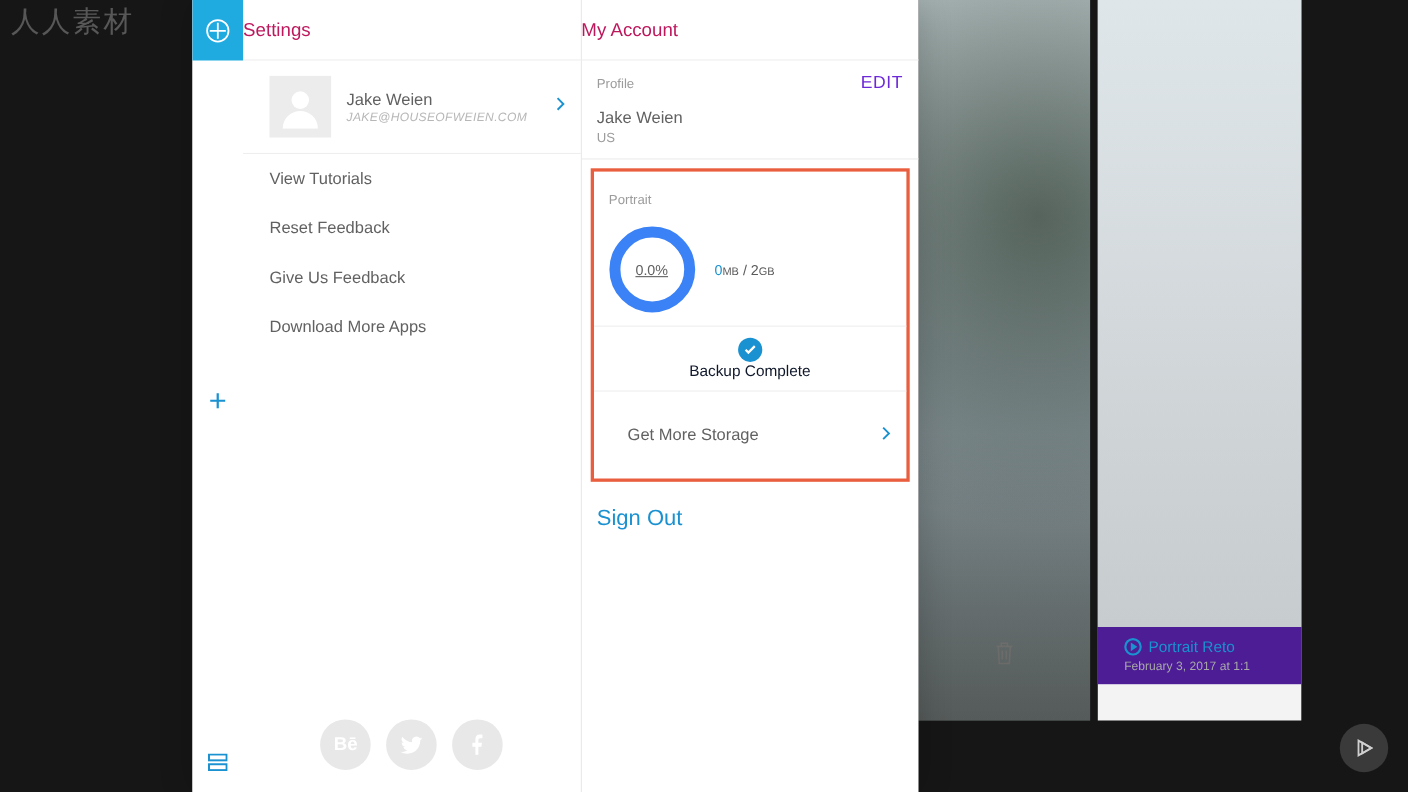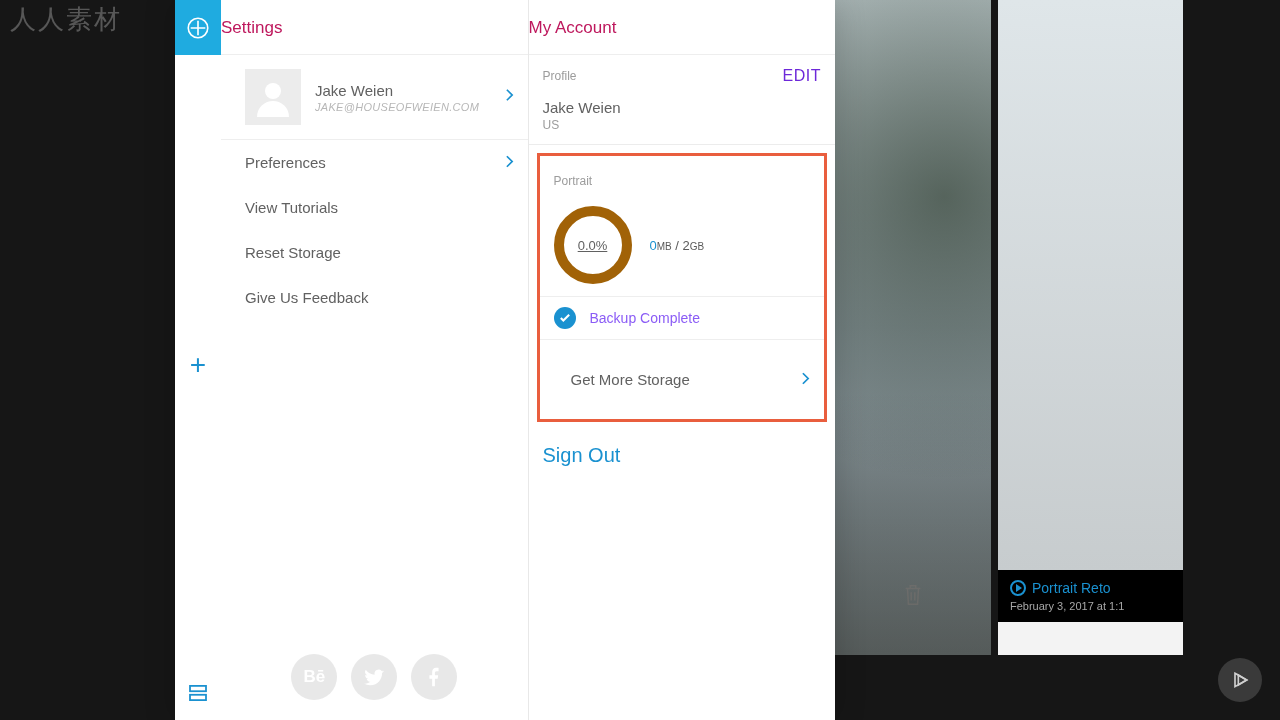--- a/index.html
+++ b/index.html
@@ -7,21 +7,21 @@
   body { background: #161616; position: relative; }
 
   .stage { position:absolute; inset:0; }
 
   
   .bg-card {
     position:absolute; right:97px; top:0; width:185px; height:655px;
     background:#f3f3f3;
   }
   .bg-card .photo { height:570px; background:linear-gradient(#dfe6e9,#c7ccce); }
-  .bg-card .meta { padding:10px 12px; background:#000000; }
+  .bg-card .meta { padding:10px 24px; background:#4c1d95; }
   .bg-card .title-row { display:flex; align-items:center; gap:6px; color:#1a91d0; font-size:14px; }
   .bg-card .date { color:#a8a8a8; font-size:11px; margin-top:4px; }
   .play-icon { width:16px; height:16px; border:2px solid #1a91d0; border-radius:50%; position:relative; display:inline-block; }
   .play-icon::after { content:""; position:absolute; left:4px; top:2px; border-left:6px solid #1a91d0; border-top:4px solid transparent; border-bottom:4px solid transparent; }
 
   
   .panels {
     position:absolute; left:175px; top:0; width:660px; height:100%;
     display:flex; background:#ffffff; box-shadow:0 0 30px rgba(0,0,0,0.2);
   }
@@ -54,24 +54,24 @@
   
   .section { padding:12px 14px; border-bottom:1px solid #ececec; }
   .section .label { font-size:12px; color:#9c9c9c; display:flex; justify-content:space-between; align-items:center; }
   .section .edit { color:#6d28d9; font-size:16px; letter-spacing:0.5px; }
   .profile-val { font-size:15px; color:#616161; margin-top:14px; }
   .profile-sub { font-size:12px; color:#9c9c9c; margin-top:2px; }
 
   .storage-box { margin:8px; border:3px solid #e95e3e; padding:6px 0 0 0; }
   .storage-box .section { border-bottom:none; }
   .ring-row { display:flex; align-items:center; gap:18px; padding:6px 14px 12px 14px; }
-  .ring { width:78px; height:78px; border-radius:50%; border:10px solid #a16207; display:flex; align-items:center; justify-content:center; font-size:13px; color:#616161;text-decoration:underline; }
+  .ring { width:78px; height:78px; border-radius:50%; border:10px solid #3b82f6; display:flex; align-items:center; justify-content:center; font-size:13px; color:#616161;text-decoration:underline; }
   .usage { font-size:13px; color:#5a5a5a; }
   .usage .n0 { color:#1a91d0; }
-  .backup-row { display:flex; align-items:center; gap:14px; padding:10px 14px; border-top:1px solid #eee; font-size:14px; color:#8b5cf6; }
+  .backup-row { display:flex; align-items:center; padding:10px 14px; border-top:1px solid #eee; font-size:14px; color:#0f172a;flex-direction:column; }
   .check { width:22px; height:22px; background:#1a91d0; border-radius:50%; display:flex; align-items:center; justify-content:center; }
   .check svg { width:12px; height:10px; fill:none; stroke:#fff; stroke-width:2.5; }
   .getmore { padding:31px; border-top:1px solid #eee; font-size:15px; color:#616161; position:relative; cursor:pointer; }
 
   .signout { padding:14px; font-size:20px; color:#1a91d0; cursor:pointer; }
 
   
   .bg-photo {
     position:absolute; left:835px; top:0; width:156px; height:655px;
     background:linear-gradient(#b6c2c4 0%, #88959a 50%, #6e7a7d 100%);
@@ -150,29 +150,24 @@
         </div>
         <div class="user-text">
           <div class="name">Jake Weien</div>
           <div class="mail">JAKE@HOUSEOFWEIEN.COM</div>
         </div>
         <span class="chev"><svg viewBox="0 0 10 16">
               <path d="M2 2l6 6-6 6"></path>
             </svg></span>
       </div>
 
-      <div class="menu-item with-chev">
-        <span>Preferences</span>
-        <span class="chev"><svg viewBox="0 0 10 16">
-              <path d="M2 2l6 6-6 6"></path>
-            </svg></span>
-      </div>
       <div class="menu-item">View Tutorials</div>
-      <div class="menu-item">Reset Storage</div>
+      <div class="menu-item">Reset Feedback</div>
       <div class="menu-item">Give Us Feedback</div>
+      <div class="menu-item">Download More Apps</div>
 
       <div class="socials">
         <div class="soc">Bē</div>
         <div class="soc">
           <svg viewBox="0 0 24 24">
               <path d="M23 4.6c-.8.4-1.7.6-2.6.8a4.5 4.5 0 0 0-7.7 4.1A12.8 12.8 0 0 1 3 4.2a4.5 4.5 0 0 0 1.4 6 4.5 4.5 0 0 1-2-.6v.1a4.5 4.5 0 0 0 3.6 4.4 4.5 4.5 0 0 1-2 .1 4.5 4.5 0 0 0 4.2 3.1A9 9 0 0 1 1 19.1 12.8 12.8 0 0 0 8 21c8.3 0 12.8-6.9 12.8-12.8v-.6c.9-.6 1.6-1.4 2.2-2.3-.8.4-1.7.6-2.6.8z"></path>
             </svg>
         </div>
         <div class="soc">
           <svg viewBox="0 0 24 24">

